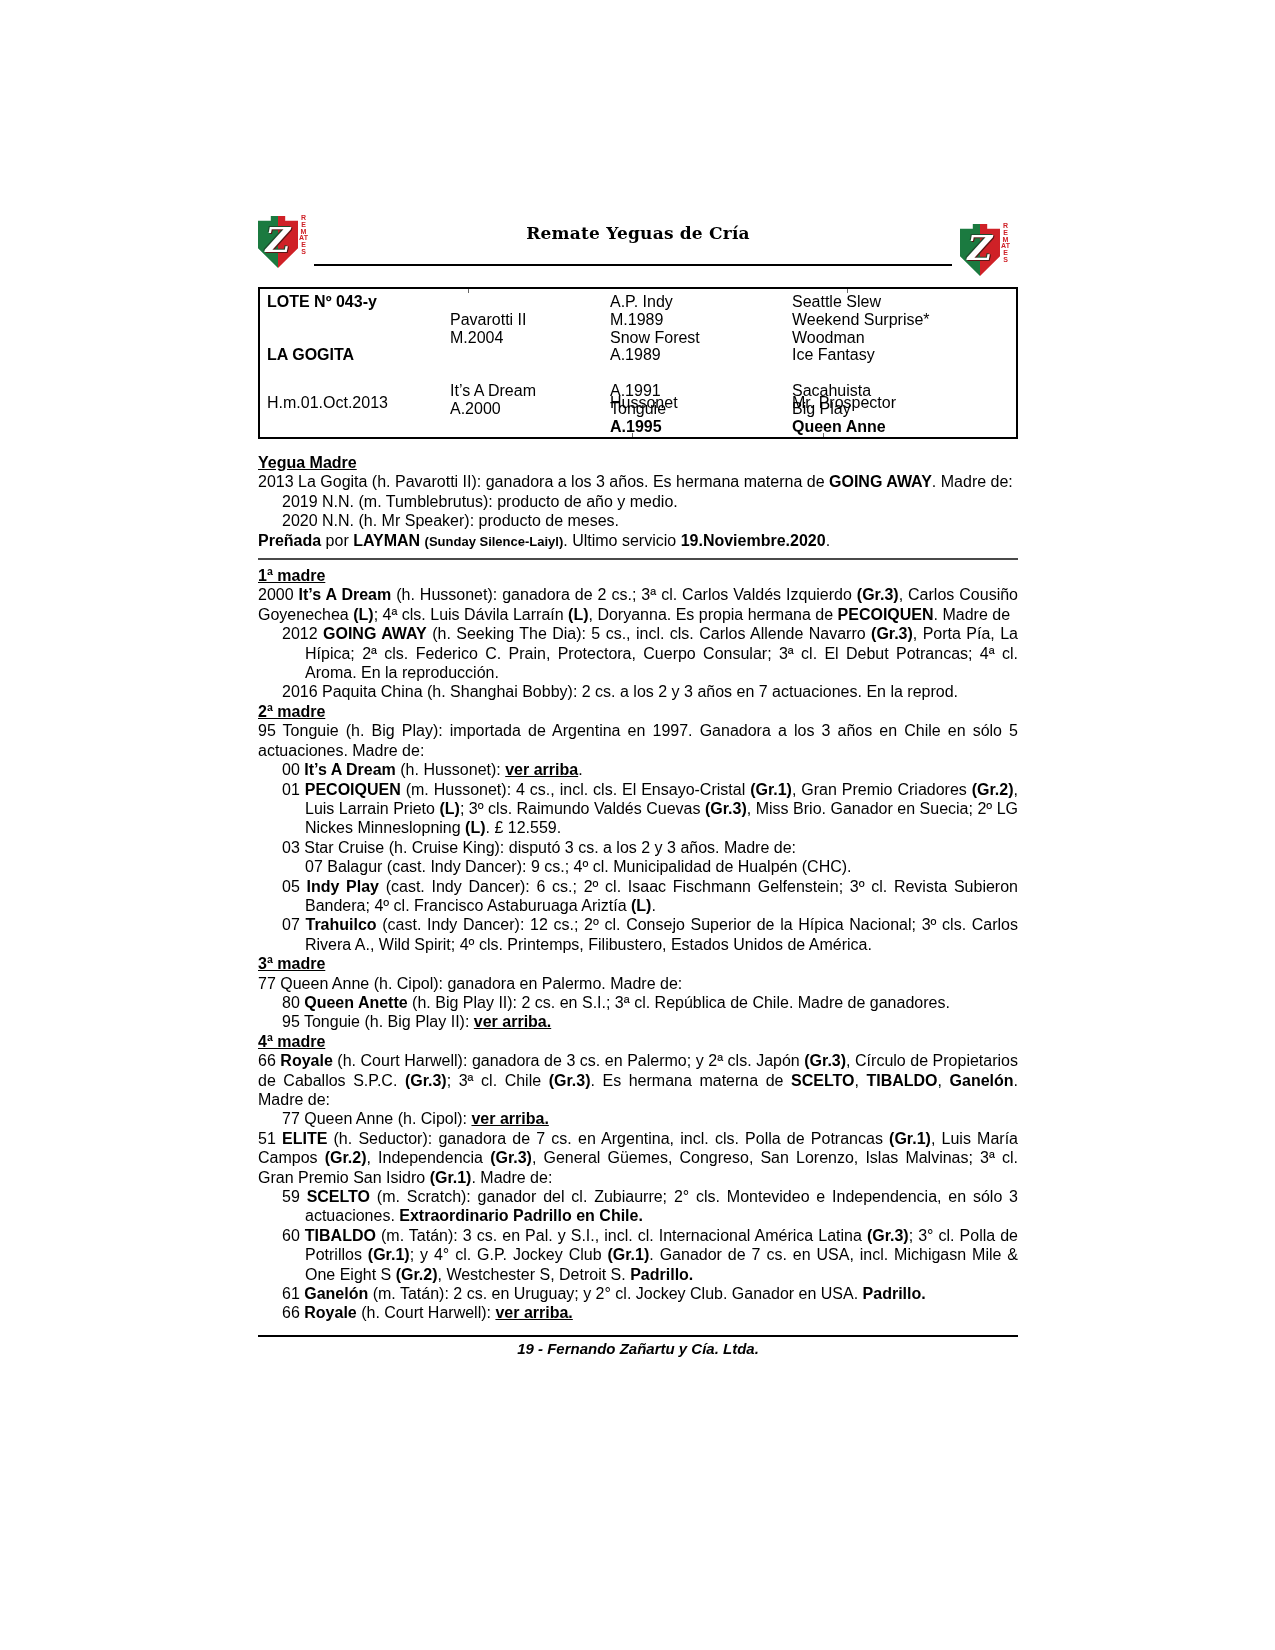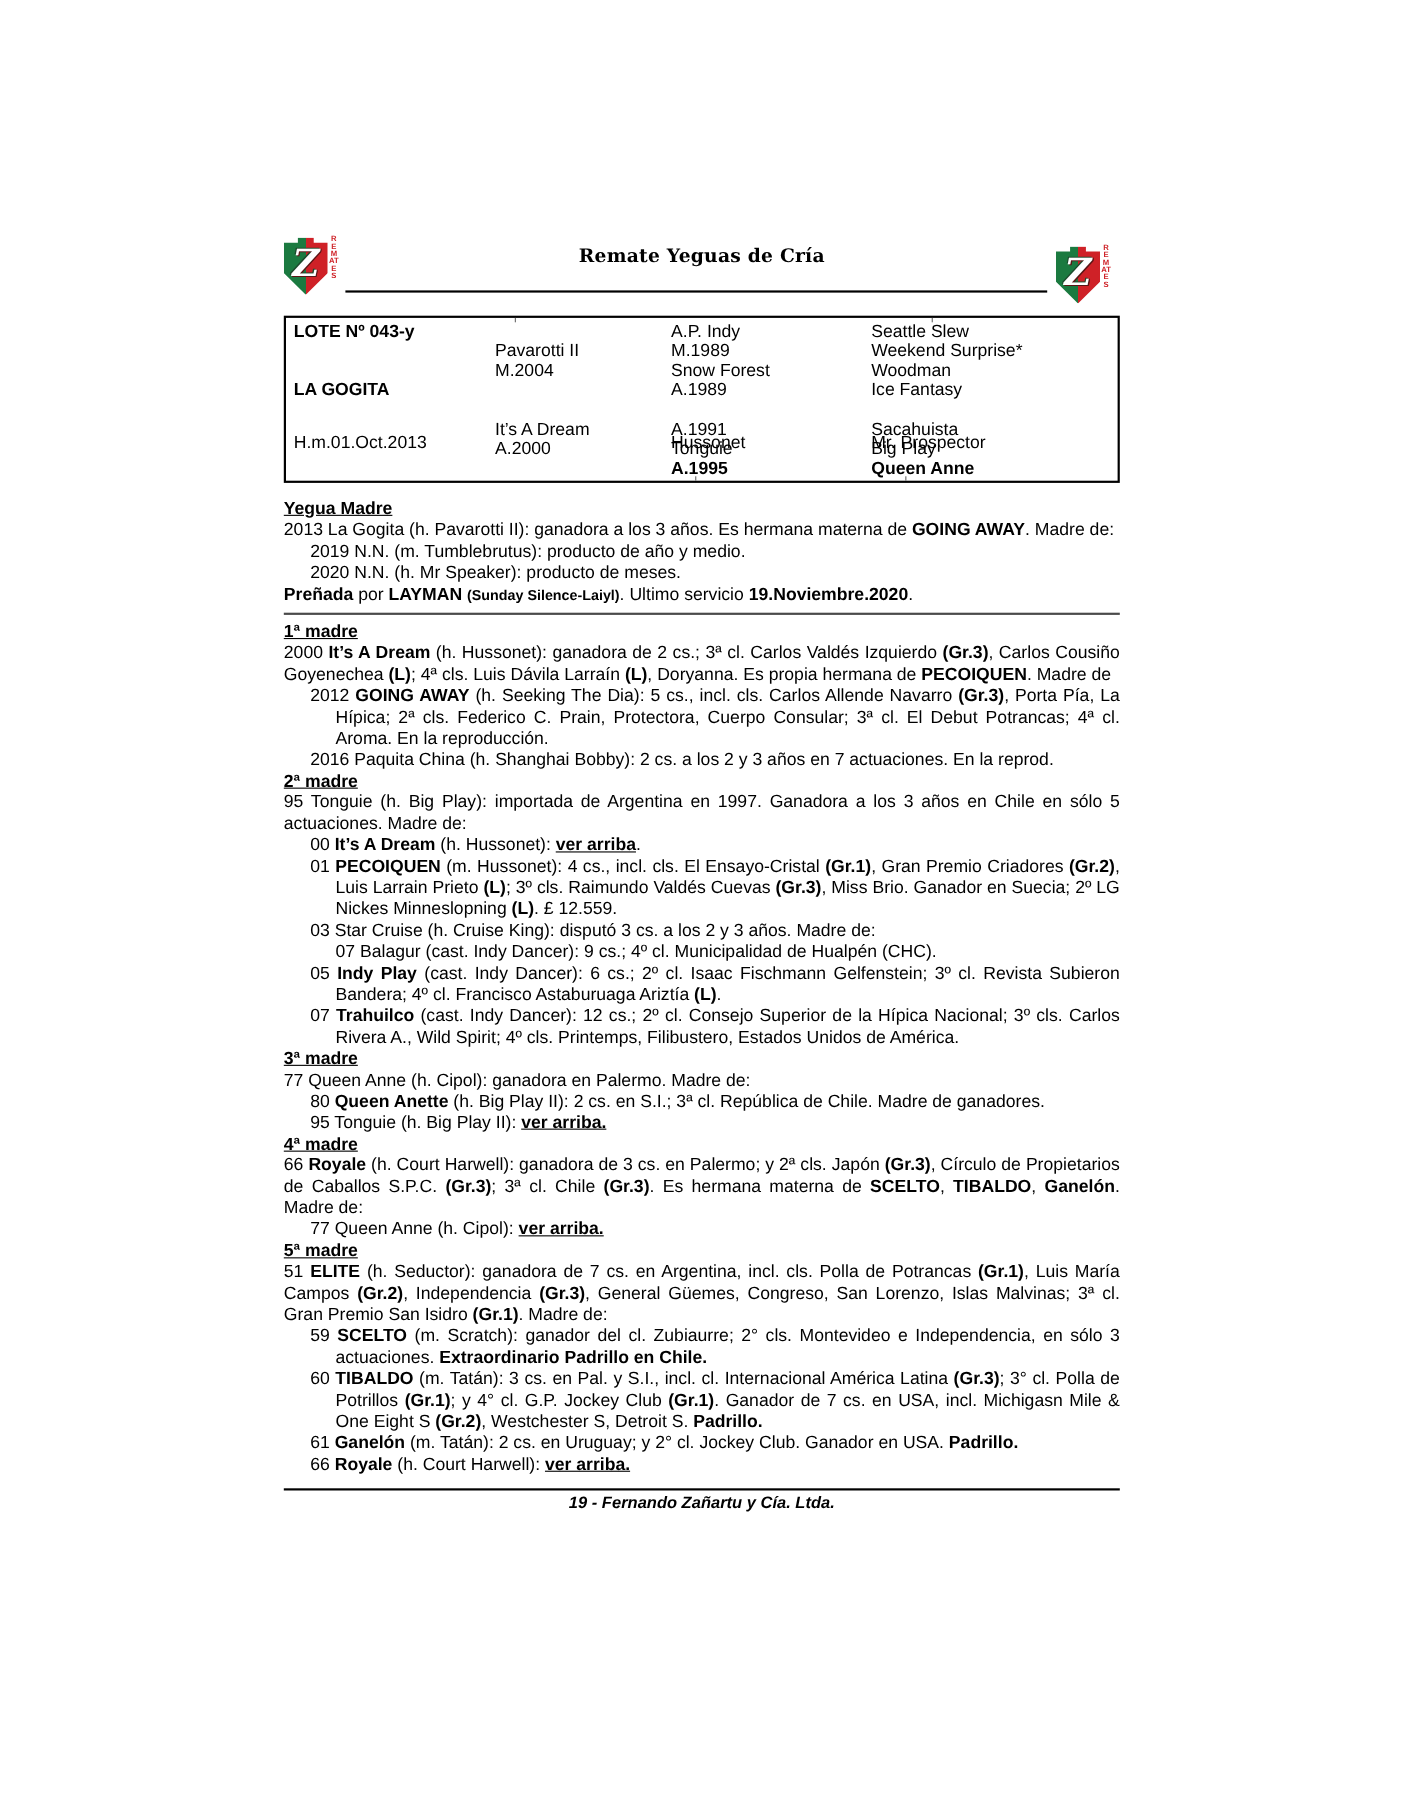--- a/index.html
+++ b/index.html
@@ -126,21 +126,20 @@
         <div class="para lvl2"><span class="">07 Balagur (cast. Indy Dancer): 9 cs.; 4º cl. Municipalidad de Hualpén (CHC).</span></div>
         <div class="para lvl1 just"><span class="">05 </span><span class="run-b">Indy Play</span><span class=""> (cast. Indy Dancer): 6 cs.; 2º cl. Isaac Fischmann Gelfenstein; 3º cl. Revista Subieron Bandera; 4º cl. Francisco Astaburuaga Ariztía </span><span class="run-b">(L)</span><span class="">.</span></div>
         <div class="para lvl1 just"><span class="">07 </span><span class="run-b">Trahuilco</span><span class=""> (cast. Indy Dancer): 12 cs.; 2º cl. Consejo Superior de la Hípica Nacional; 3º cls. Carlos Rivera A., Wild Spirit; 4º cls. Printemps, Filibustero, Estados Unidos de América.</span></div>
         <div class="sec-heading">3ª madre</div>
         <div class="para lvl0"><span class="">77 Queen Anne (h. Cipol): ganadora en Palermo. Madre de:</span></div>
         <div class="para lvl1"><span class="">80 </span><span class="run-b">Queen Anette</span><span class=""> (h. Big Play II): 2 cs. en S.I.; 3ª cl. República de Chile. Madre de ganadores.</span></div>
         <div class="para lvl1"><span class="">95 Tonguie (h. Big Play II): </span><span class="run-b run-u">ver arriba.</span></div>
         <div class="sec-heading">4ª madre</div>
         <div class="para lvl0 just"><span class="">66 </span><span class="run-b">Royale</span><span class=""> (h. Court Harwell): ganadora de 3 cs. en Palermo; y 2ª cls. Japón </span><span class="run-b">(Gr.3)</span><span class="">, Círculo de Propietarios de Caballos S.P.C. </span><span class="run-b">(Gr.3)</span><span class="">; 3ª cl. Chile </span><span class="run-b">(Gr.3)</span><span class="">. Es hermana materna de </span><span class="run-b">SCELTO</span><span class="">, </span><span class="run-b">TIBALDO</span><span class="">, </span><span class="run-b">Ganelón</span><span class="">. Madre de:</span></div>
         <div class="para lvl1"><span class="">77 Queen Anne (h. Cipol): </span><span class="run-b run-u">ver arriba.</span></div>
-        <div class="sec-heading">5ª madre</div>
         <div class="para lvl0 just"><span class="">51 </span><span class="run-b">ELITE</span><span class=""> (h. Seductor): ganadora de 7 cs. en Argentina, incl. cls. Polla de Potrancas </span><span class="run-b">(Gr.1)</span><span class="">, Luis María Campos </span><span class="run-b">(Gr.2)</span><span class="">, Independencia </span><span class="run-b">(Gr.3)</span><span class="">, General Güemes, Congreso, San Lorenzo, Islas Malvinas; 3ª cl. Gran Premio San Isidro </span><span class="run-b">(Gr.1)</span><span class="">. Madre de:</span></div>
         <div class="para lvl1 just"><span class="">59 </span><span class="run-b">SCELTO</span><span class=""> (m. Scratch): ganador del cl. Zubiaurre; 2° cls. Montevideo e Independencia, en sólo 3 actuaciones. </span><span class="run-b">Extraordinario Padrillo en Chile.</span></div>
         <div class="para lvl1 just"><span class="">60 </span><span class="run-b">TIBALDO</span><span class=""> (m. Tatán): 3 cs. en Pal. y S.I., incl. cl. Internacional América Latina </span><span class="run-b">(Gr.3)</span><span class="">; 3° cl. Polla de Potrillos </span><span class="run-b">(Gr.1)</span><span class="">; y 4° cl. G.P. Jockey Club </span><span class="run-b">(Gr.1)</span><span class="">.  Ganador de 7 cs. en USA, incl. Michigasn Mile &amp; One Eight S </span><span class="run-b">(Gr.2)</span><span class="">, Westchester S, Detroit S. </span><span class="run-b">Padrillo.</span></div>
         <div class="para lvl1"><span class="">61 </span><span class="run-b">Ganelón</span><span class=""> (m. Tatán): 2 cs. en Uruguay; y 2° cl. Jockey Club. Ganador en USA. </span><span class="run-b">Padrillo.</span></div>
         <div class="para lvl1"><span class="">66 </span><span class="run-b">Royale</span><span class=""> (h. Court Harwell): </span><span class="run-b run-u">ver arriba.</span></div>
       </div>
 
     <div class="pfooter">
       <span>19 - Fernando Zañartu y Cía. Ltda.</span>
     </div>

